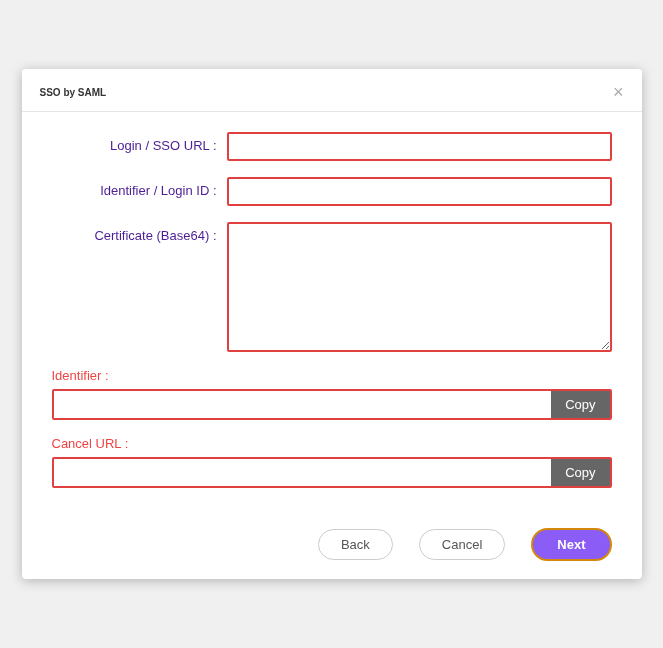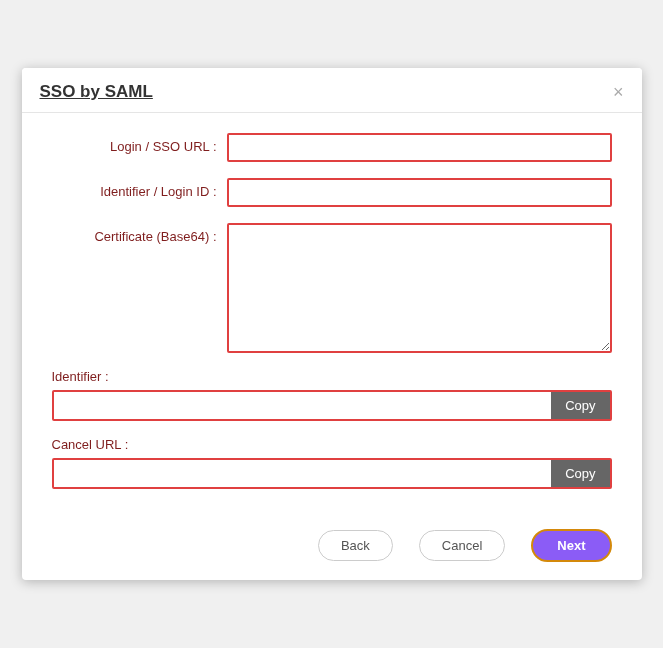--- a/index.html
+++ b/index.html
@@ -26,24 +26,23 @@
     .dialog-header {
       background: #fff;
       padding: 14px 18px 10px 18px;
       display: flex;
       justify-content: space-between;
       align-items: center;
       border-bottom: 1px solid #e5e5e5;
     }
 
     .dialog-title {
-      font-size: 17px;
+      font-size: 10px;
       font-weight: bold;
       color: #333;
-      text-decoration: underline;
     }
 
     .close-btn {
       color: #aaa;
       font-size: 18px;
       cursor: pointer;
       line-height: 1;
       background: none;
       border: none;
     }
@@ -55,21 +54,21 @@
     .form-group {
       display: flex;
       align-items: flex-start;
       margin-bottom: 16px;
     }
 
     .form-label {
       width: 175px;
       text-align: right;
       padding-right: 10px;
-      color: #7f1d1d;
+      color: #4c1d95;
       font-size: 13px;
       padding-top: 6px;
       flex-shrink: 0;
     }
 
     .form-input {
       flex: 1;
       border: 2px solid #e04040;
       border-radius: 2px;
       padding: 5px 8px;
@@ -86,21 +85,21 @@
       font-size: 13px;
       outline: none;
       color: #333;
       resize: vertical;
       height: 130px;
       min-height: 80px;
     }
 
     .section-label {
       font-size: 13px;
-      color: #7f1d1d;
+      color: #ef4444;
       margin-bottom: 6px;
       margin-top: 6px;
       font-weight: normal;
     }
 
     .input-copy-group {
       display: flex;
       border: 2px solid #e04040;
       border-radius: 2px;
       overflow: hidden;

